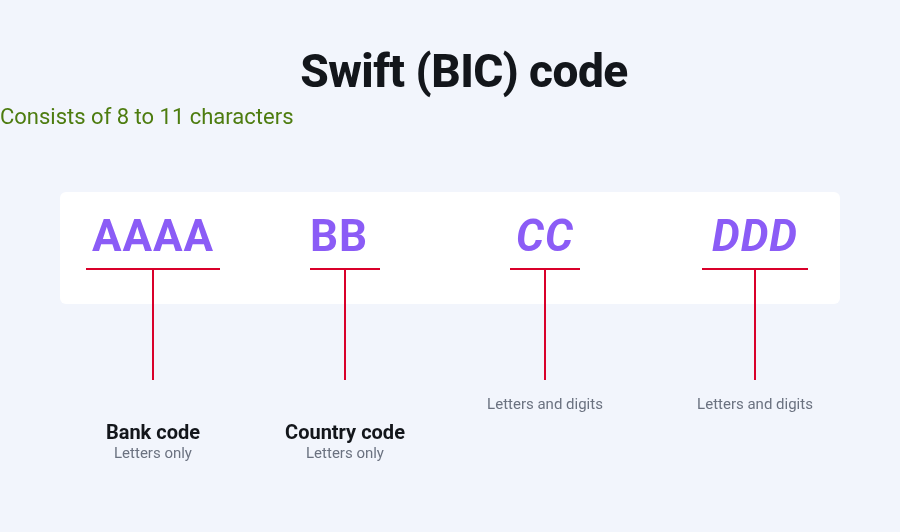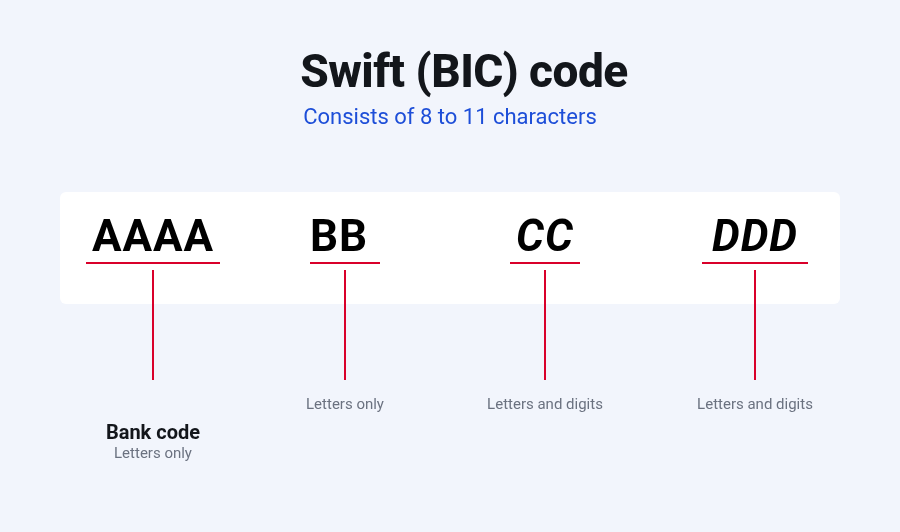--- a/index.html
+++ b/index.html
@@ -17,42 +17,43 @@
     text-align: center;
     font-size: 46px;
     font-weight: 800;
     letter-spacing: -0.5px;
     margin-left: 28px;
   }
   .subtitle {
     position: absolute;
     top: 104px;
     left: 0; right: 0;
-    text-align: center;
+    text-align: left;
     font-size: 22px;
     font-weight: 400;
-    color: #1d4ed8;
+    color: #4d7c0f;
   }
   .card {
     position: absolute;
     top: 192px;
     left: 60px;
     width: 780px;
     height: 112px;
     background: #ffffff;
     border-radius: 6px;
   }
   .seg {
     position: absolute;
     font-size: 44px;
     font-weight: 700;
     letter-spacing: 1px;
-    color: #000000;
+    color: #8b5cf6;
     top: 210px;
     border-bottom: 2px solid #d9002a;
+    padding-bottom: 6px;
   }
   .seg.a { left: 86px;  width: 134px; text-align: center;}
   .seg.b { left: 310px; width: 70px;  text-align: left;}
   .seg.c { left: 510px; width: 70px;  text-align: center; font-style: italic;}
   .seg.d { left: 702px; width: 106px; text-align: center; font-style: italic;}
 
   .stem {
     position: absolute;
     width: 2px;
     background: #d9002a;
@@ -93,20 +94,21 @@
 <div class="stem a"></div>
 <div class="stem b"></div>
 <div class="stem c"></div>
 <div class="stem d"></div>
 
 <div class="lbl a">
   <div class="name">Bank code</div>
   <div class="desc">Letters only</div>
 </div>
 <div class="lbl b">
+  <div class="name">Country code</div>
   <div class="desc">Letters only</div>
 </div>
 <div class="lbl c">
   <div class="desc">Letters and digits</div>
 </div>
 <div class="lbl d">
   <div class="desc">Letters and digits</div>
 </div>
 
 </body></html>

